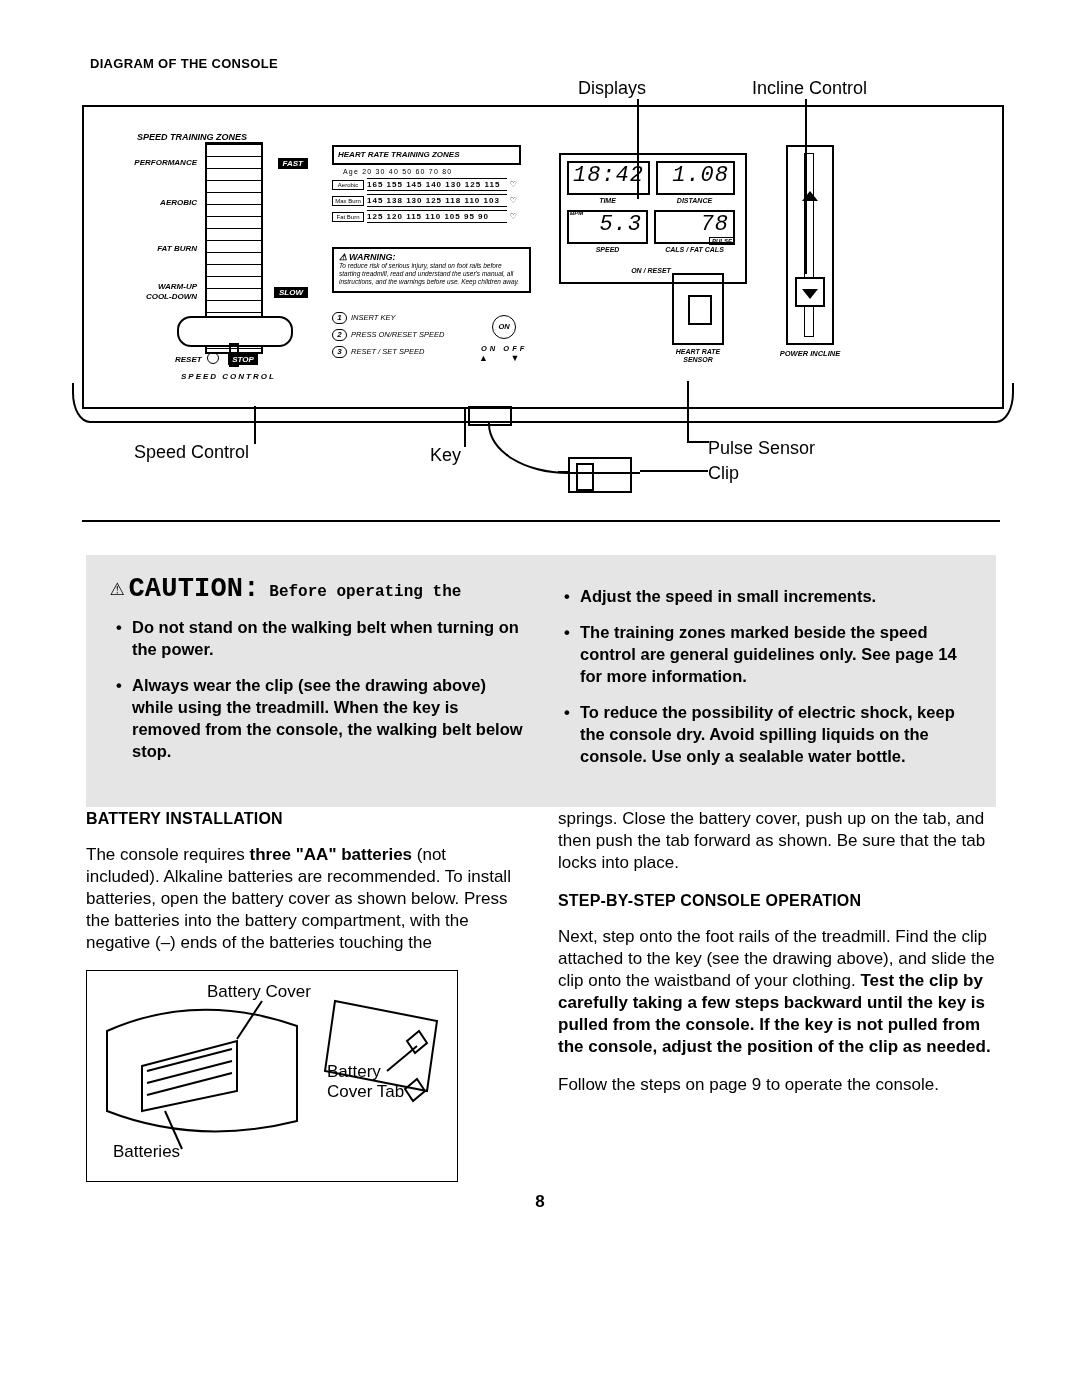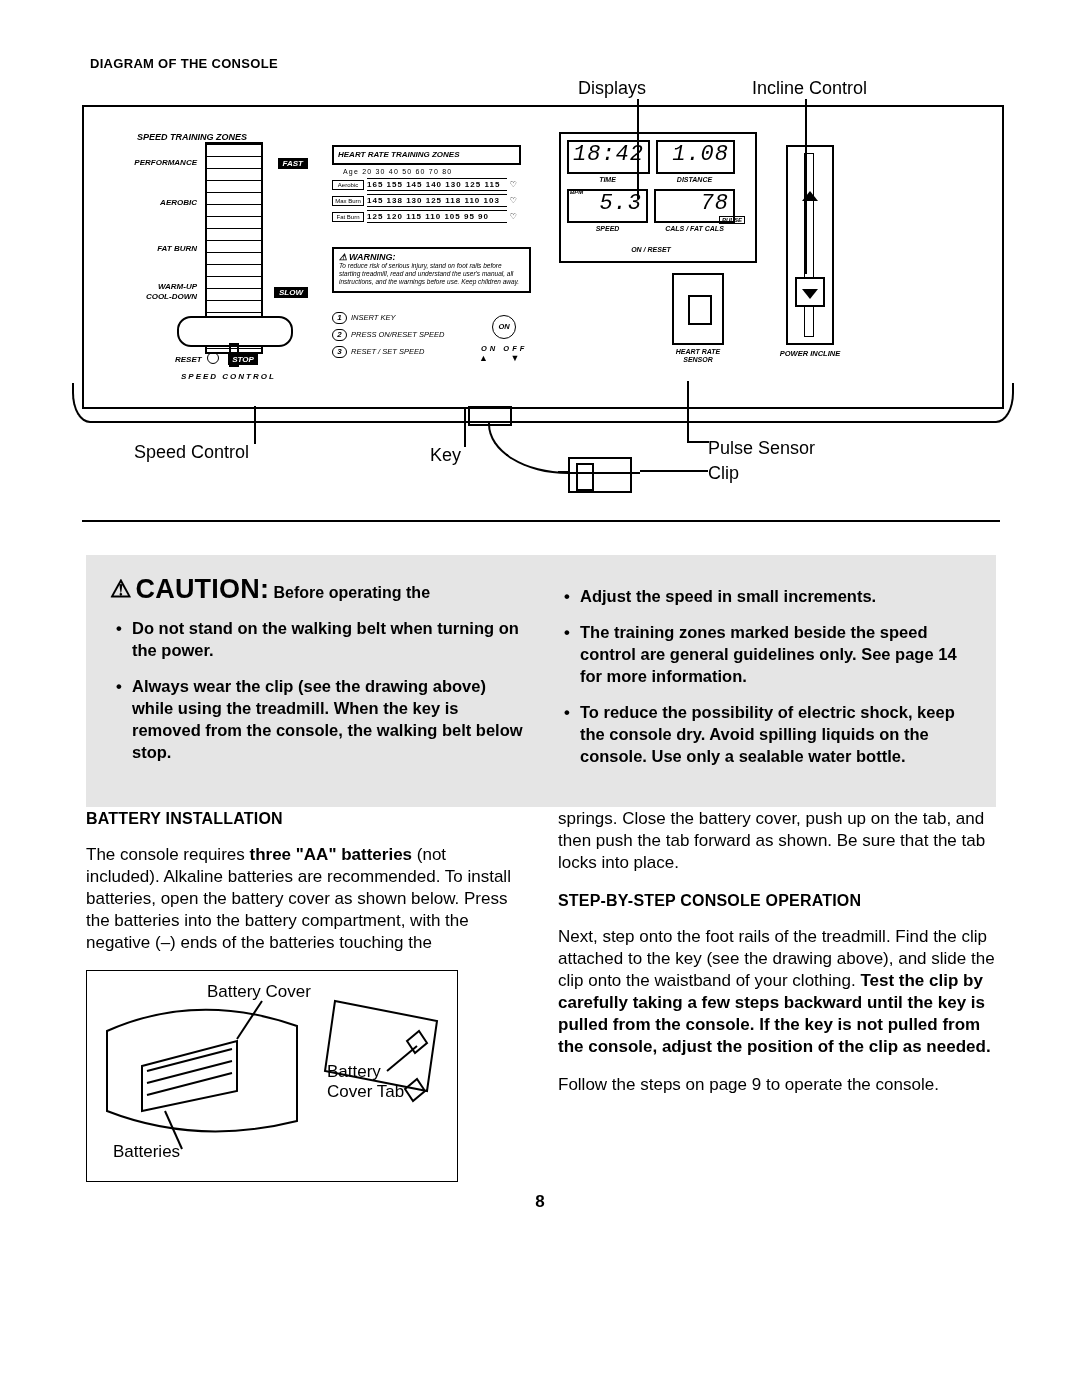--- a/index.html
+++ b/index.html
@@ -192,24 +192,24 @@
   .onblock .obt{
     width:22px;height:22px;border:1.5px solid #000;border-radius:50%;
     line-height:22px;margin:0 auto;
   }
   .onblock .oo{margin-top:5px;letter-spacing:3px;}
   .onblock .arr{font-size:9px;letter-spacing:10px;}
 
   
   .disp{
     position:absolute;
-    left:475px; top:25px;
+    left:475px; top:46px;
     width:168px;
     border:2px solid #000;
-    padding:6px 20px 8px 6px;
+    padding:6px 10px 8px 6px;
   }
   .disp .rowd{display:flex;gap:6px;}
   .disp .cell{
     flex:1;
     border:2px solid #000;
     height:30px;
     text-align:right;
     font: italic 22px "Courier New", monospace;
     letter-spacing:1px;
     padding:0 4px;
@@ -326,21 +326,21 @@
     width:910px;
     background:#e5e5e5;
     padding:22px 24px 26px 24px;
     box-sizing:border-box;
   }
   .caution .cols{
     display:flex; gap:34px;
   }
   .caution .col{flex:1;}
   .caution .bigline{
-    font-size:16px; font-weight:bold; line-height:24px;
+    font-size:16px; font-weight:bold; line-height:24px;font-family:Liberation Mono, monospace;
   }
   .caution .bigline .big{font-size:27px;letter-spacing:0.2px;}
   .caution .bigline .tri{font-size:24px;vertical-align:1px;margin-right:4px;}
   .caution ul{margin:12px 0 0 0;padding:0 0 0 12px;font-weight:bold;font-size:16.5px;line-height:22px;}
   .caution li{margin:0 0 14px 0;list-style:none;position:relative;padding-left:10px;}
   .caution li:before{content:"\2022";position:absolute;left:-6px;}
 
   
   .lower{
     position:absolute;

